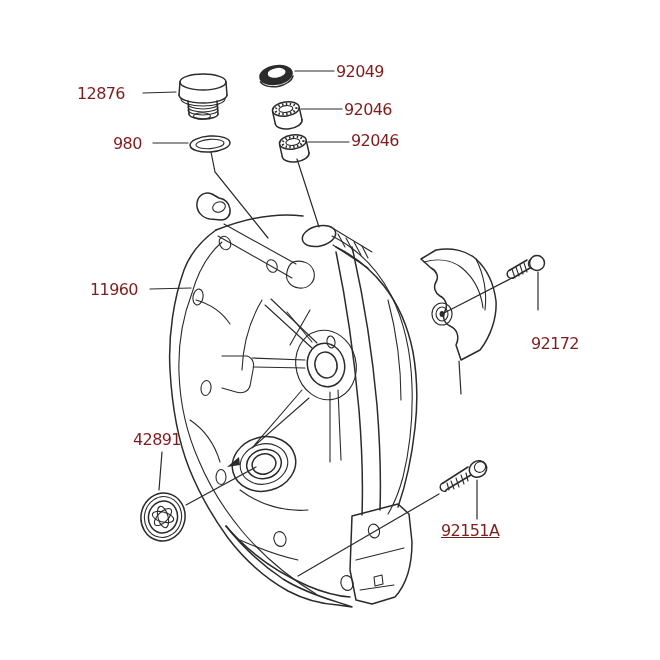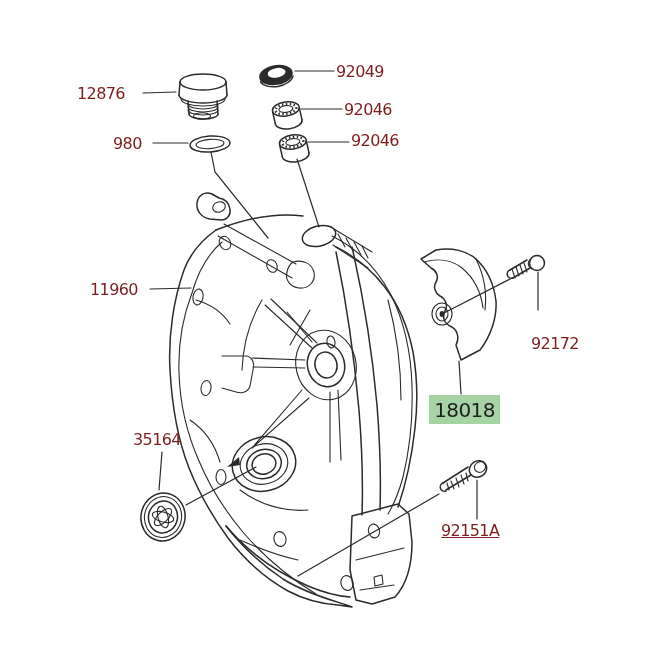--- a/index.html
+++ b/index.html
@@ -218,17 +218,16 @@
     </g>
   </svg>
 
   <div class="part-label" style="left:77px;top:84px;">12876</div>
   <div class="part-label" style="left:113px;top:134px;">980</div>
   <div class="part-label" style="left:336px;top:62px;">92049</div>
   <div class="part-label" style="left:344px;top:100px;">92046</div>
   <div class="part-label" style="left:351px;top:131px;">92046</div>
   <div class="part-label" style="left:90px;top:280px;">11960</div>
   <div class="part-label" style="left:531px;top:312px;margin-top:22px;">92172</div>
-  <div class="part-highlight">18018</div>
-  <div class="part-label" style="left:133px;top:430px;">35164</div>
+  <div class="part-label" style="left:133px;top:430px;">42891</div>
   <div class="part-label" style="left:441px;top:521px;text-decoration:underline;">92151A</div>
 
 </div>
 
 </body></html>

